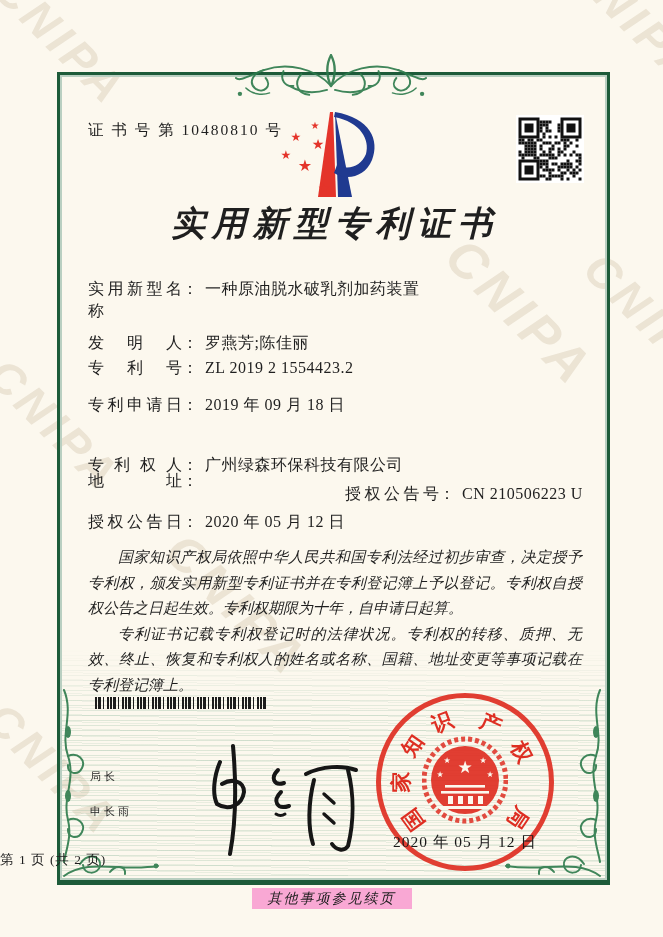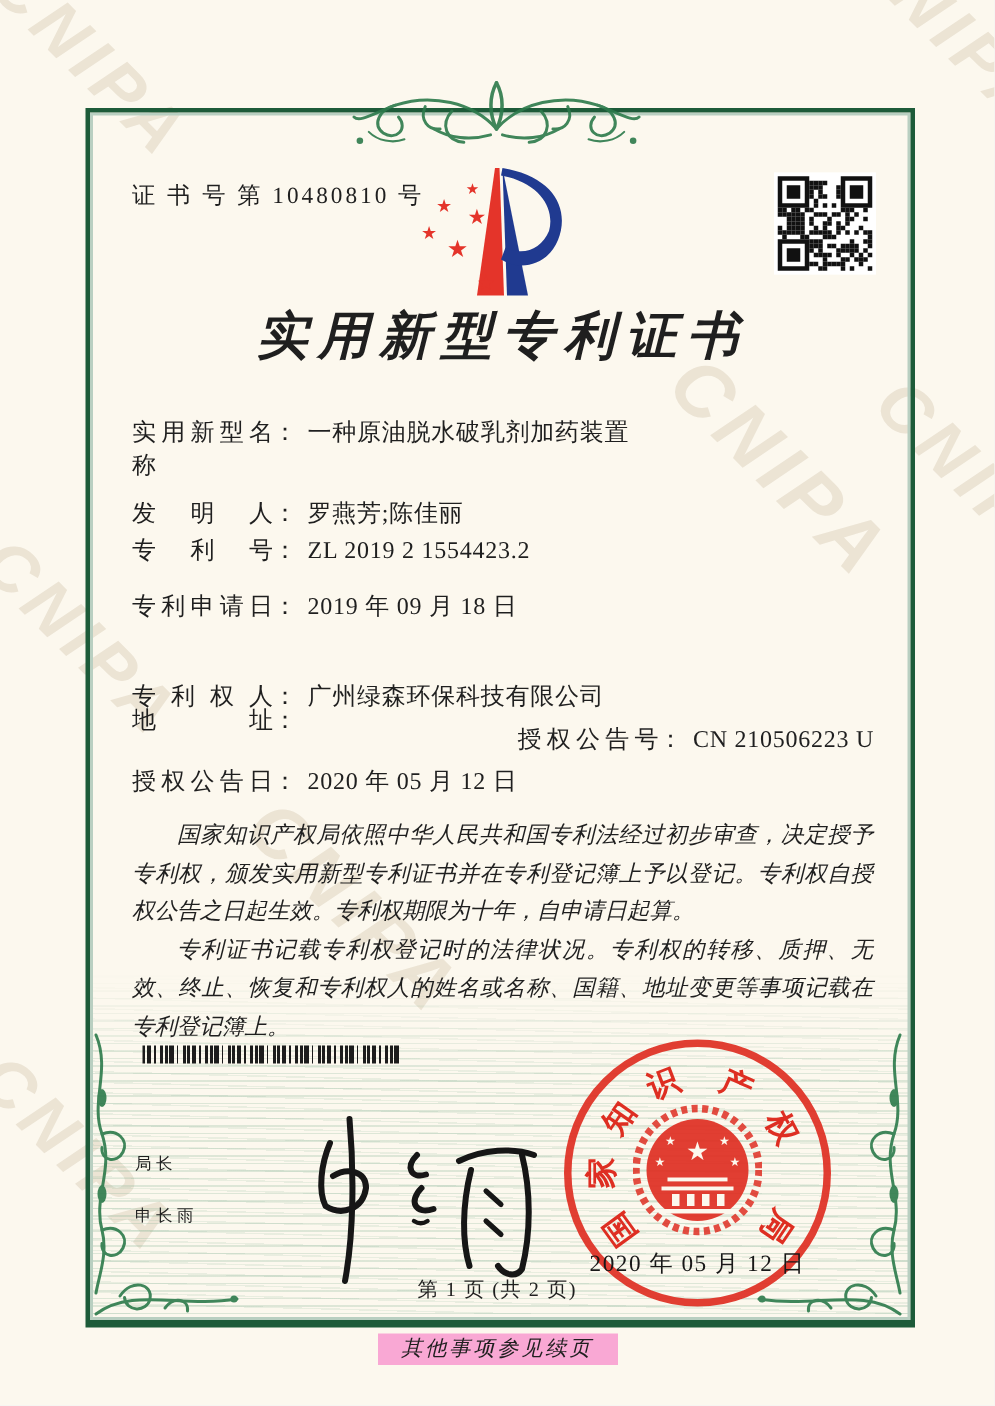--- a/index.html
+++ b/index.html
@@ -77,21 +77,21 @@
   .signature{position:absolute; left:186px; top:740px; width:178px; height:120px;}
   .seal{position:absolute; left:376px; top:693px; width:178px; height:178px;}
   .seal-ring{position:absolute; left:0; top:0; right:0; bottom:0; border:5px solid rgba(222,46,34,0.92); border-radius:50%;}
   .sc{
     position:absolute; left:50%; top:50%;
     font-size:21px; font-weight:700; color:#de2e22;
     transform:translate(-50%,-50%) rotate(var(--a)) translateY(-64px);
   }
   .emblem{position:absolute; left:46px; top:40px; width:86px; height:94px;}
   .seal-date{position:absolute; left:0; top:139px; width:100%; text-align:center; font-size:15.5px; color:#181818; letter-spacing:1px;}
-  .page-num{position:absolute; left:0; top:851px; width:100%; text-align:center; font-size:13.5px; letter-spacing:1px;}
+  .page-num{position:absolute; left:0; top:851px; width:100%; text-align:left; font-size:13.5px; letter-spacing:1px;}
   .cont-note{position:absolute; left:0; top:890px; width:100%; text-align:center; font-style:italic; font-size:14px;}
   .cont-note span{background:#f9a8d4; padding:3px 16px; letter-spacing:2px;}
 </style>
 </head>
 <body>
 
 <div class="page">
 
   <span class="wm wm1">CNIPA</span>
   <span class="wm wm2">CNIPA</span>

